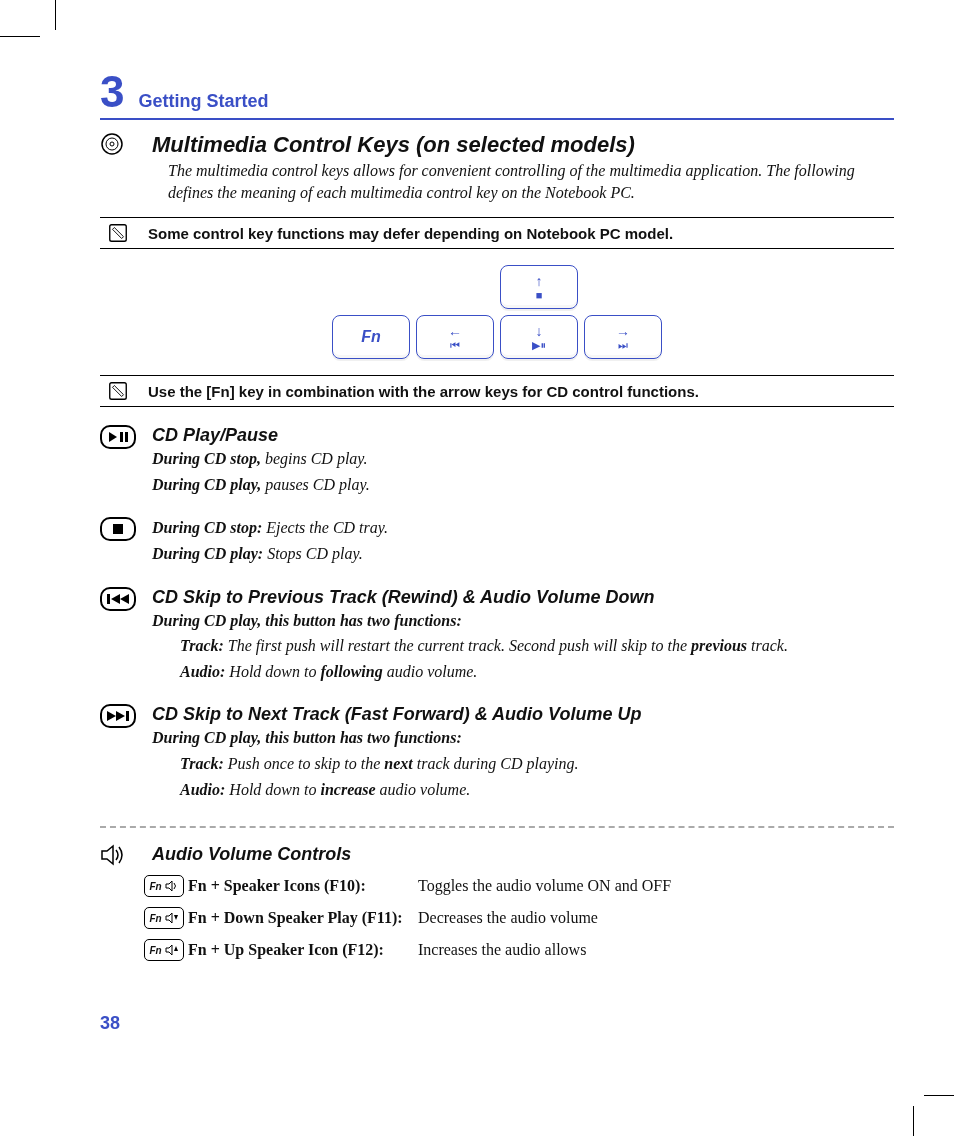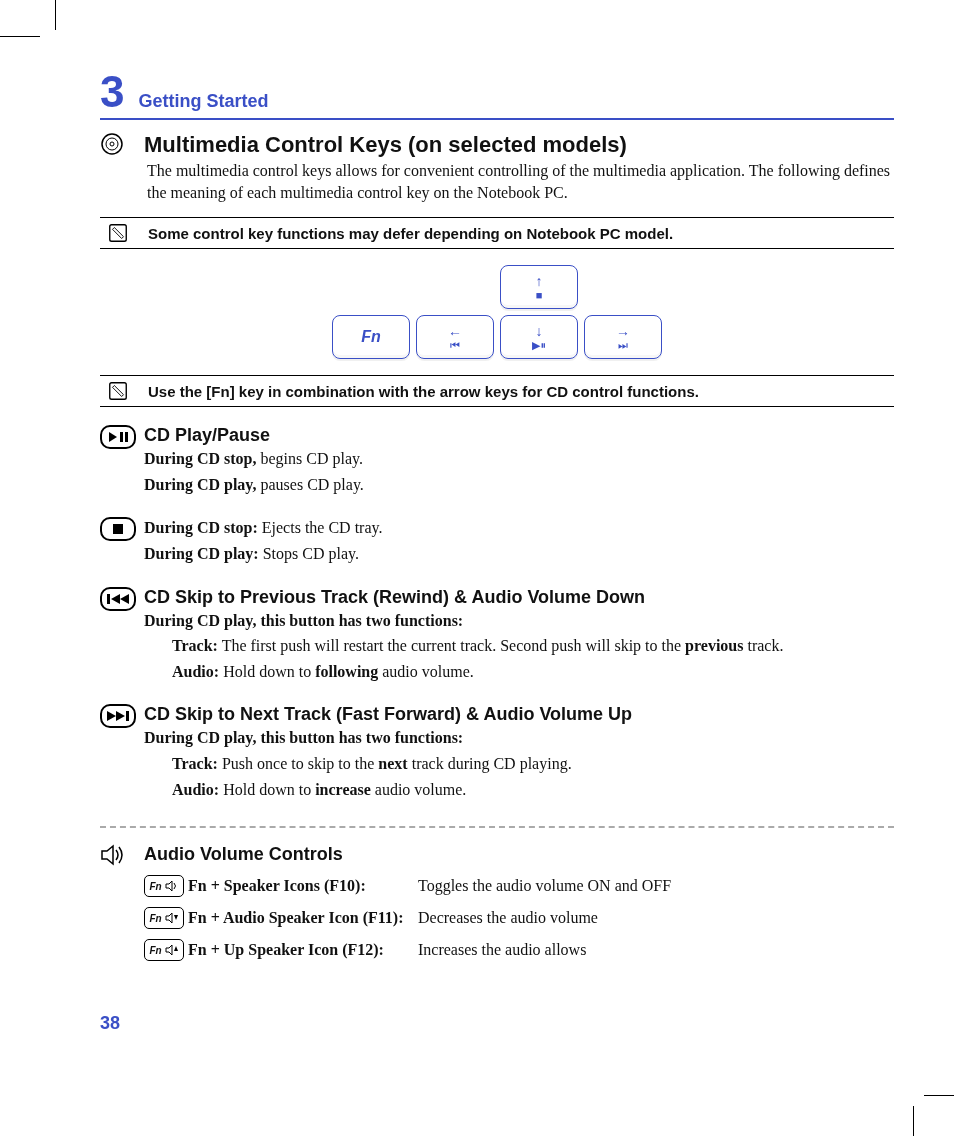--- a/index.html
+++ b/index.html
@@ -44,22 +44,23 @@
   .chapter-title {
     font-family: Arial, Helvetica, sans-serif;
     font-size: 18px;
     font-weight: bold;
     color: #3a4fc6;
     padding-bottom: 4px;
   }
   .section-row {
     display: flex;
     align-items: flex-start;
-    gap: 8px;
+    gap: 16px;
     margin-top: 18px;
+    font-style: italic;
   }
   .section-row.first { margin-top: 6px; }
   .section-icon {
     width: 36px;
     flex: 0 0 36px;
     display: flex;
     justify-content: flex-start;
   }
   .section-title {
     font-family: Arial, Helvetica, sans-serif;
@@ -190,21 +191,21 @@
   <div class="section-row first">
     <div class="section-icon">
       <svg width="24" height="24" viewBox="0 0 24 24">
           <circle cx="12" cy="12" r="10" fill="none" stroke="#000" stroke-width="1.5"></circle>
           <circle cx="12" cy="12" r="6" fill="none" stroke="#000" stroke-width="1"></circle>
           <circle cx="12" cy="12" r="2" fill="none" stroke="#000" stroke-width="1"></circle>
         </svg>
     </div>
     <div>
       <div class="section-title">Multimedia Control Keys (on selected models)</div>
-      <p class="body" style="margin-left:3px;">The multimedia control keys allows for convenient controlling of the multimedia application. The following defines the meaning of each multimedia control key on the Notebook PC.</p>
+      <p class="body" style="margin-left:16px;">The multimedia control keys allows for convenient controlling of the multimedia application. The following defines the meaning of each multimedia control key on the Notebook PC.</p>
     </div>
   </div>
 
   <div class="note-bar">
     <span class="note-icon">
       <svg width="22" height="22" viewBox="0 0 24 24">
           <rect x="3" y="3" width="18" height="18" rx="2" fill="none" stroke="#000" stroke-width="1.5"></rect>
           <path d="M6 8 L8 6 L18 16 L16 18 Z" fill="none" stroke="#000" stroke-width="1"></path>
         </svg>
     </span>
@@ -339,21 +340,21 @@
     <div><b>Fn + Speaker Icons (F10):</b></div>
     <div>Toggles the audio volume ON and OFF</div>
 
     <div class="fn-icon-box">
         <span>Fn</span>
         <svg width="14" height="12" viewBox="0 0 14 12">
           <polygon points="1,4 4,4 7,1 7,11 4,8 1,8" fill="none" stroke="#000" stroke-width="1"></polygon>
           <polygon points="9,3 13,3 11,8" fill="#000"></polygon>
         </svg>
       </div>
-    <div><b>Fn + Audio Speaker Icon (F11):</b></div>
+    <div><b>Fn + Down Speaker Play (F11):</b></div>
     <div>Decreases the audio volume</div>
 
     <div class="fn-icon-box">
         <span>Fn</span>
         <svg width="14" height="12" viewBox="0 0 14 12">
           <polygon points="1,4 4,4 7,1 7,11 4,8 1,8" fill="none" stroke="#000" stroke-width="1"></polygon>
           <polygon points="11,2 13,7 9,7" fill="#000"></polygon>
         </svg>
       </div>
     <div><b>Fn + Up Speaker Icon (F12):</b></div>

